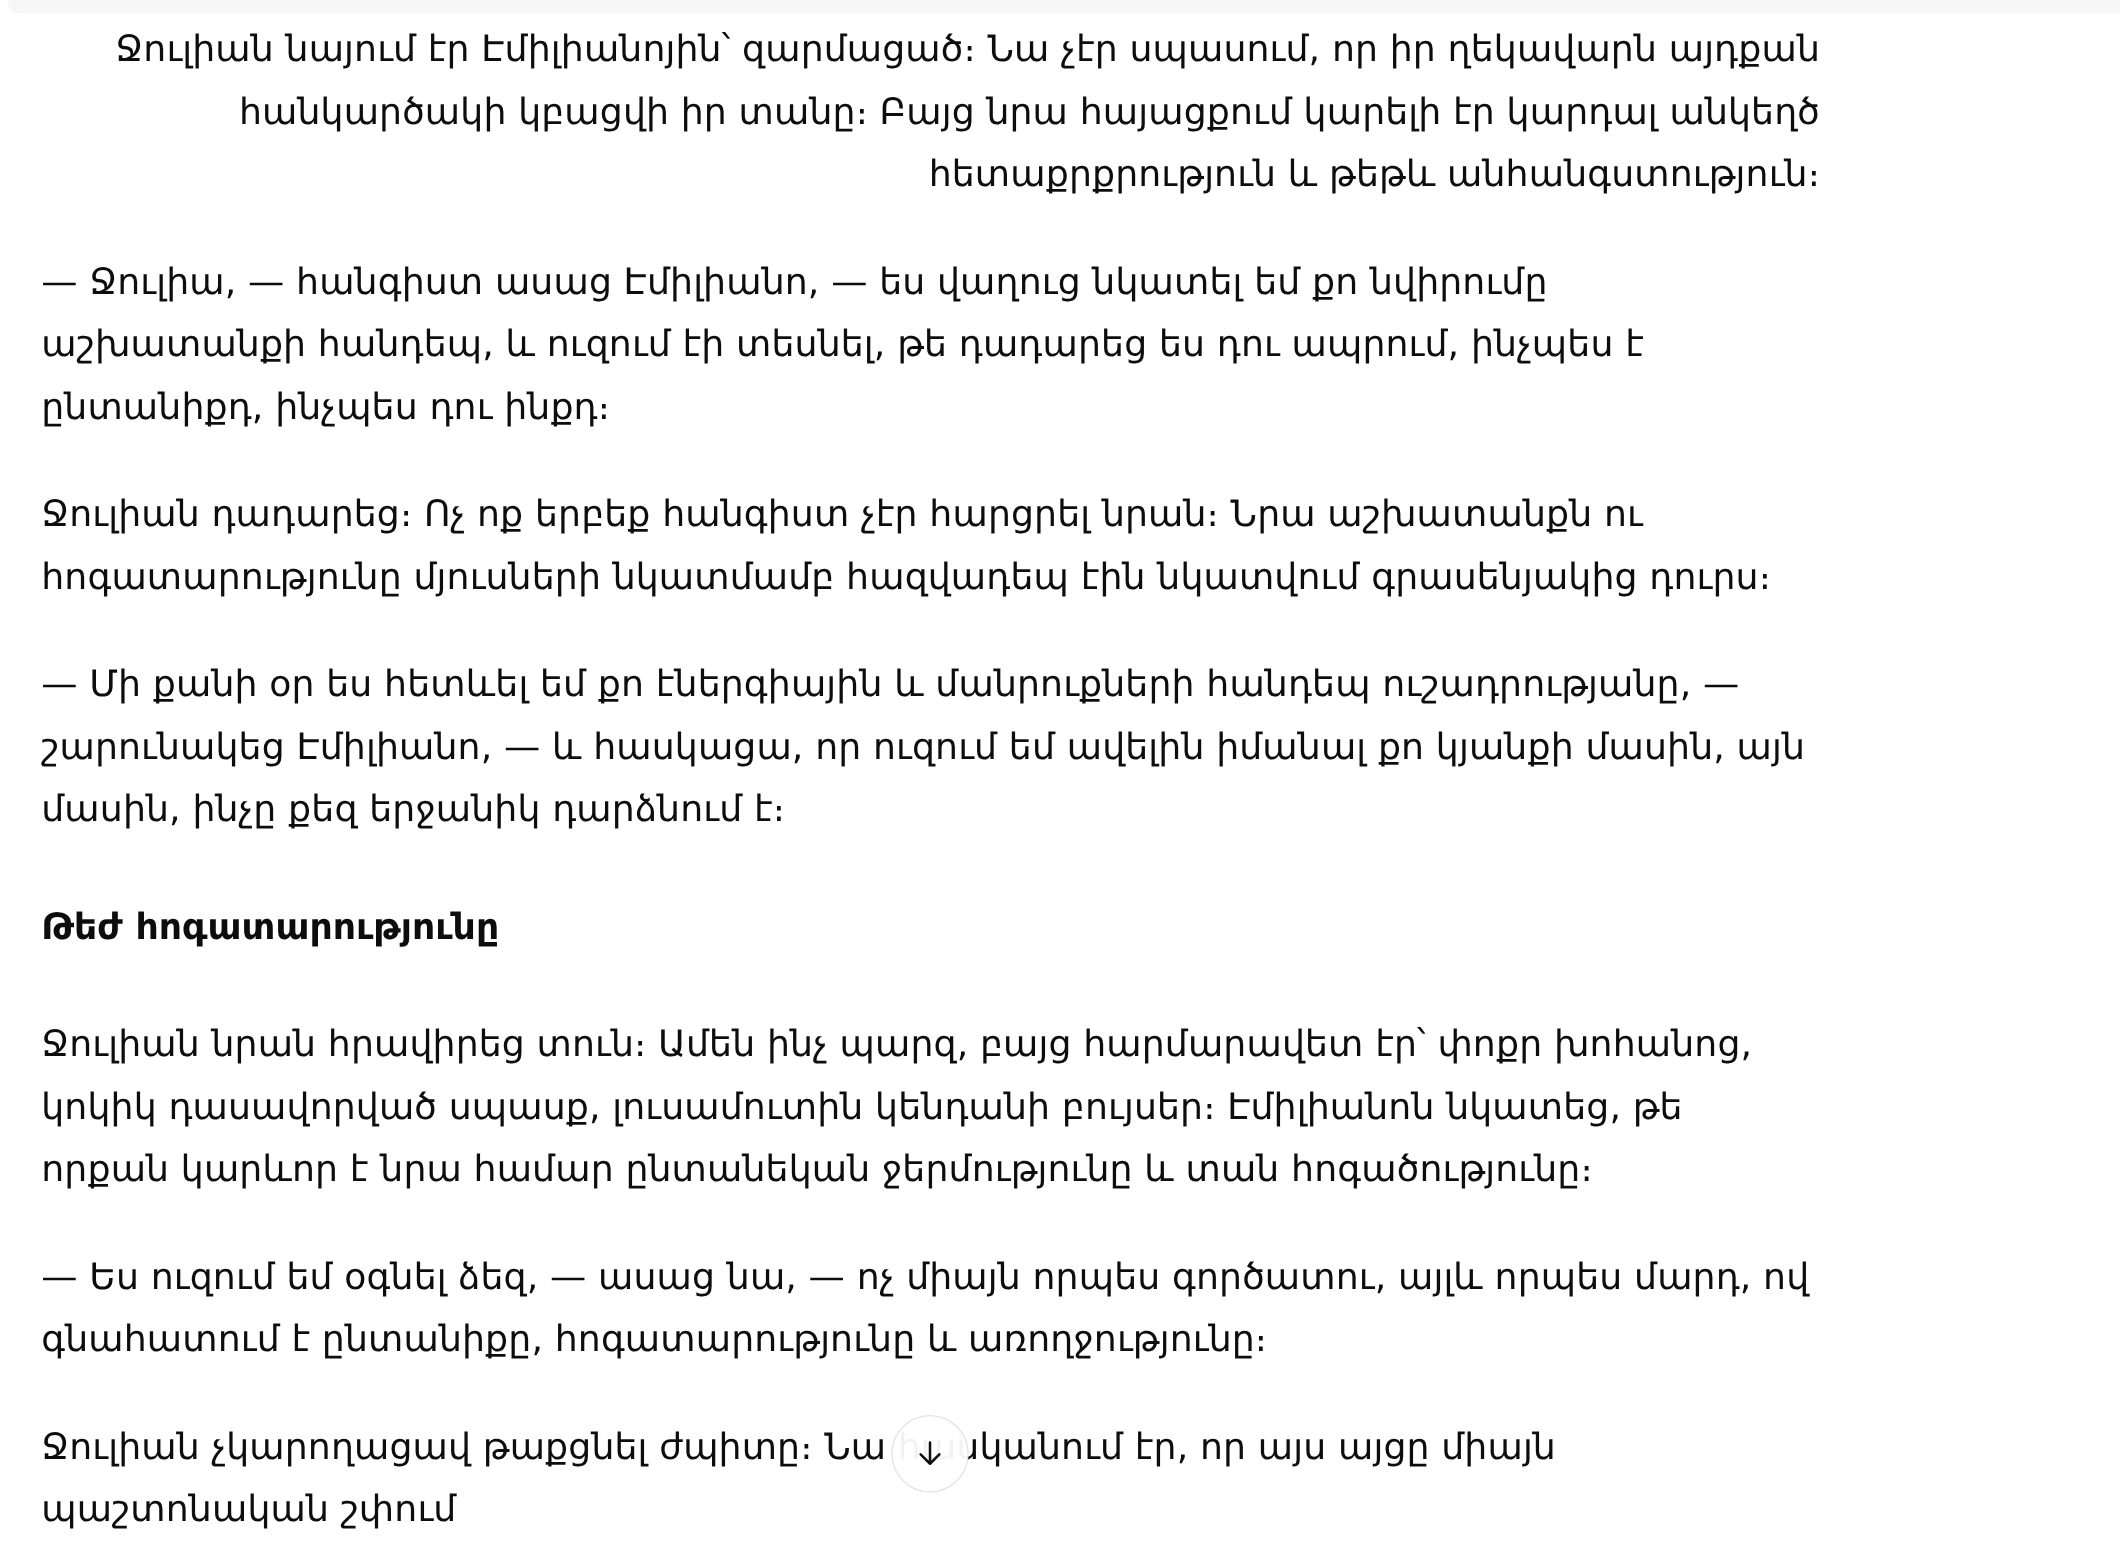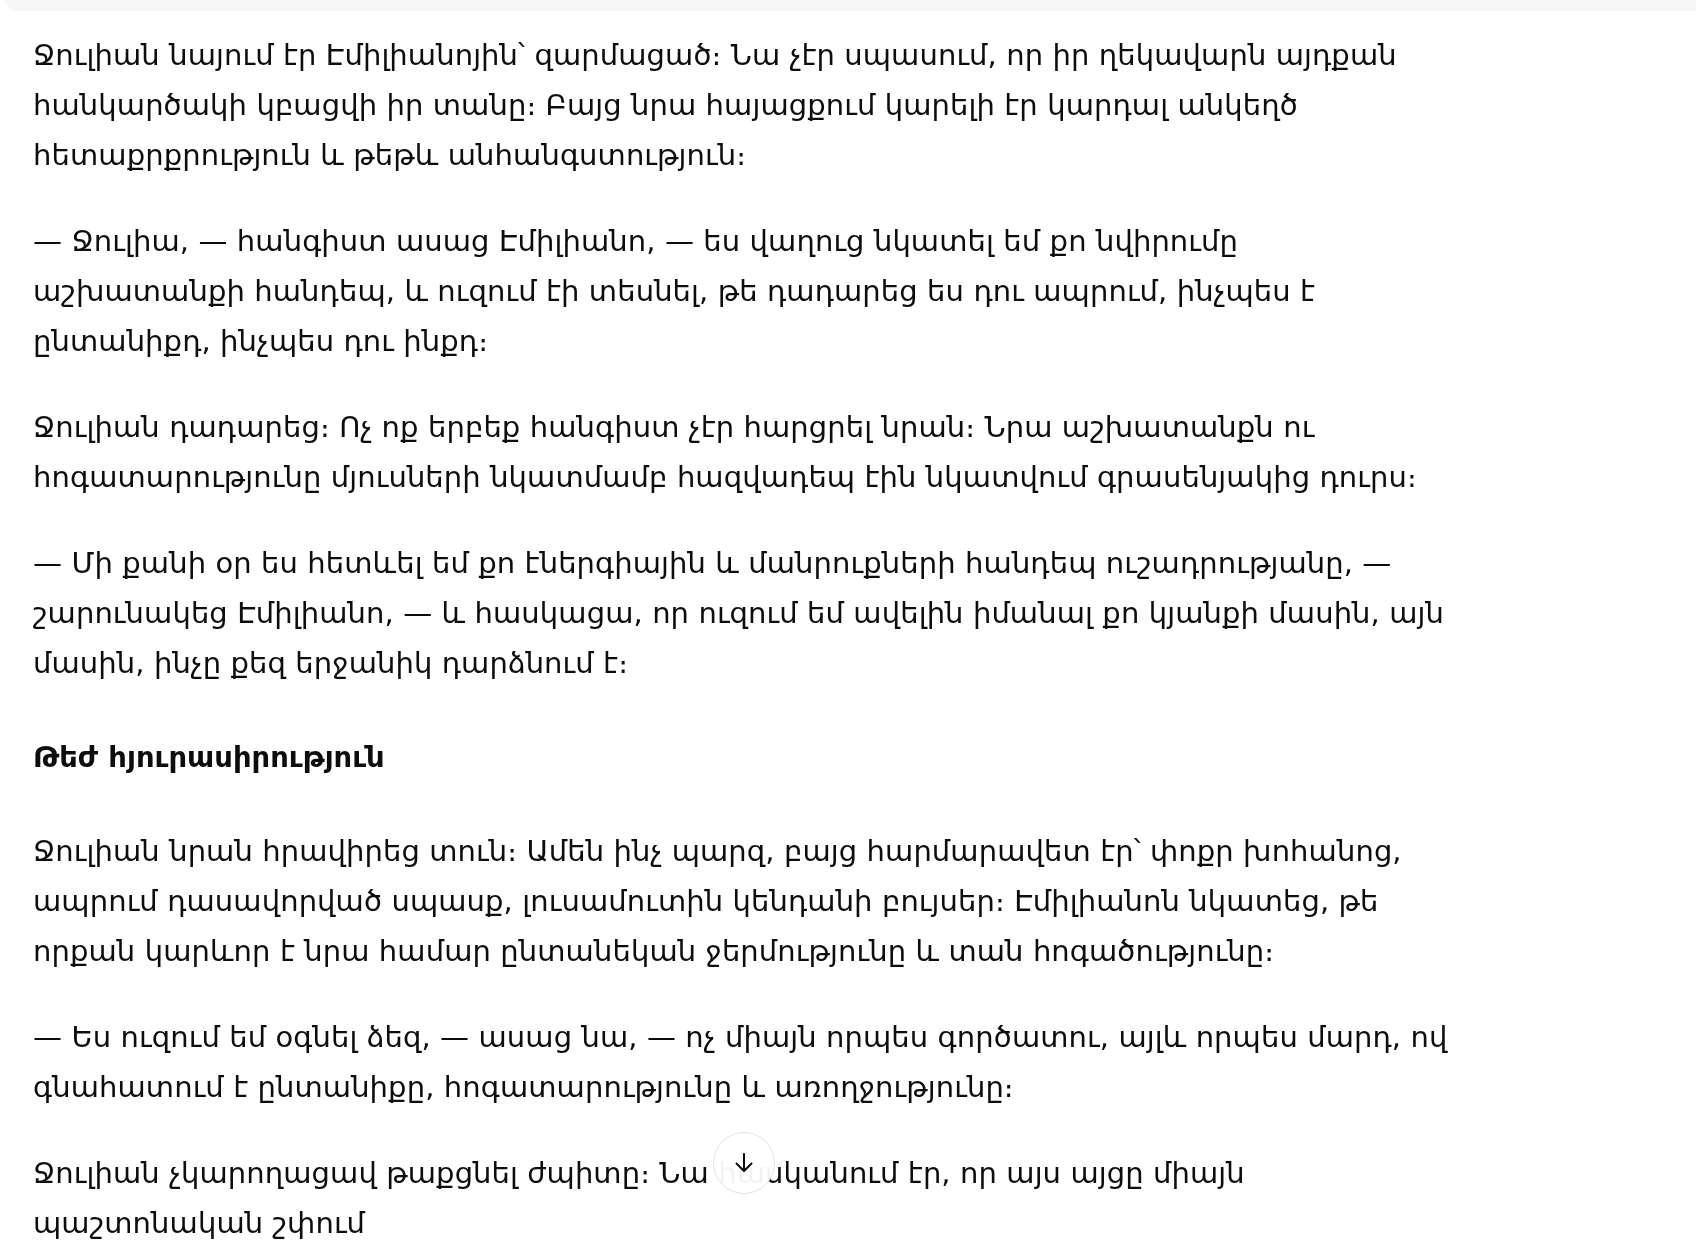--- a/index.html
+++ b/index.html
@@ -31,21 +31,22 @@
     padding-top: 14px;
   }
   .content p {
     font-size: 29px;
     line-height: 50px;
     color: #0d0d0d;
     margin: 36px 0;
     letter-spacing: 0.1px;
   }
   .content p:first-child {
-    margin-top: 16px;
+    margin-top: 0;
+    text-align: right;
   }
   .content h3 {
     font-size: 29px;
     line-height: 50px;
     font-weight: 700;
     color: #0d0d0d;
     margin: 44px 0;
   }
   .scroll-btn {
     position: absolute;
@@ -70,22 +71,22 @@
 </head>
 <body>
 
 <div class="top-strip"></div>
 
 <main class="content">
   <p>Ջուլիան նայում էր Էմիլիանոյին՝ զարմացած։ Նա չէր սպասում, որ իր ղեկավարն այդքան հանկարծակի կբացվի իր տանը։ Բայց նրա հայացքում կարելի էր կարդալ անկեղծ հետաքրքրություն և թեթև անհանգստություն։</p>
   <p>— Ջուլիա, — հանգիստ ասաց Էմիլիանո, — ես վաղուց նկատել եմ քո նվիրումը աշխատանքի հանդեպ, և ուզում էի տեսնել, թե դադարեց ես դու ապրում, ինչպես է ընտանիքդ, ինչպես դու ինքդ։</p>
   <p>Ջուլիան դադարեց։ Ոչ ոք երբեք հանգիստ չէր հարցրել նրան։ Նրա աշխատանքն ու հոգատարությունը մյուսների նկատմամբ հազվադեպ էին նկատվում գրասենյակից դուրս։</p>
   <p>— Մի քանի օր ես հետևել եմ քո էներգիային և մանրուքների հանդեպ ուշադրությանը, — շարունակեց Էմիլիանո, — և հասկացա, որ ուզում եմ ավելին իմանալ քո կյանքի մասին, այն մասին, ինչը քեզ երջանիկ դարձնում է։</p>
-  <h3>Թեժ հյուրասիրություն</h3>
-  <p>Ջուլիան նրան հրավիրեց տուն։ Ամեն ինչ պարզ, բայց հարմարավետ էր՝ փոքր խոհանոց, ապրում դասավորված սպասք, լուսամուտին կենդանի բույսեր։ Էմիլիանոն նկատեց, թե որքան կարևոր է նրա համար ընտանեկան ջերմությունը և տան հոգածությունը։</p>
+  <h3>Թեժ հոգատարությունը</h3>
+  <p>Ջուլիան նրան հրավիրեց տուն։ Ամեն ինչ պարզ, բայց հարմարավետ էր՝ փոքր խոհանոց, կոկիկ դասավորված սպասք, լուսամուտին կենդանի բույսեր։ Էմիլիանոն նկատեց, թե որքան կարևոր է նրա համար ընտանեկան ջերմությունը և տան հոգածությունը։</p>
   <p>— Ես ուզում եմ օգնել ձեզ, — ասաց նա, — ոչ միայն որպես գործատու, այլև որպես մարդ, ով գնահատում է ընտանիքը, հոգատարությունը և առողջությունը։</p>
   <p>Ջուլիան չկարողացավ թաքցնել ժպիտը։ Նա հասկանում էր, որ այս այցը միայն պաշտոնական շփում</p>
 </main>
 
 <button class="scroll-btn" aria-label="Scroll to bottom">
   <span>
     <svg width="28" height="28" viewBox="0 0 28 28" fill="none">
       <path d="M14 5 L14 22 M6.5 14.5 L14 22 L21.5 14.5" stroke="#0d0d0d" stroke-width="2" stroke-linecap="round" stroke-linejoin="round"></path>
     </svg>
   </span>

